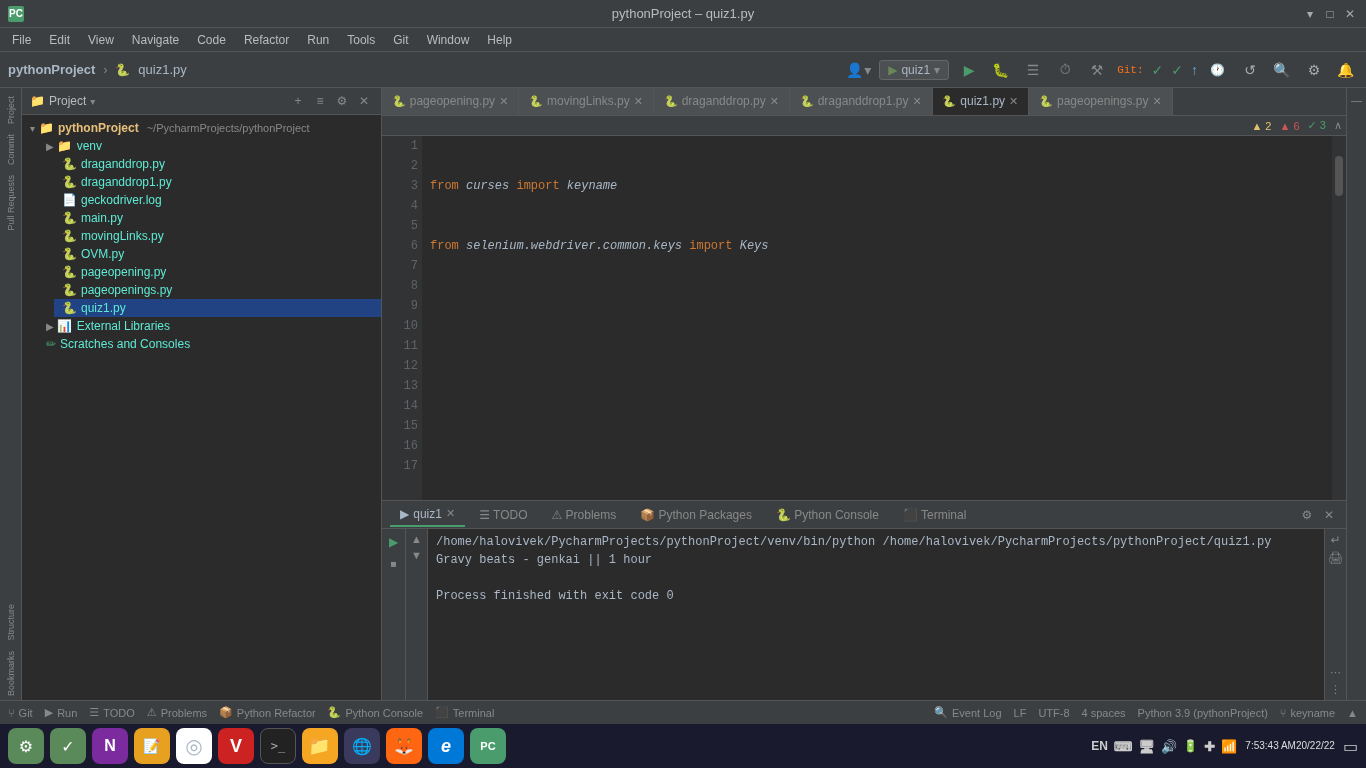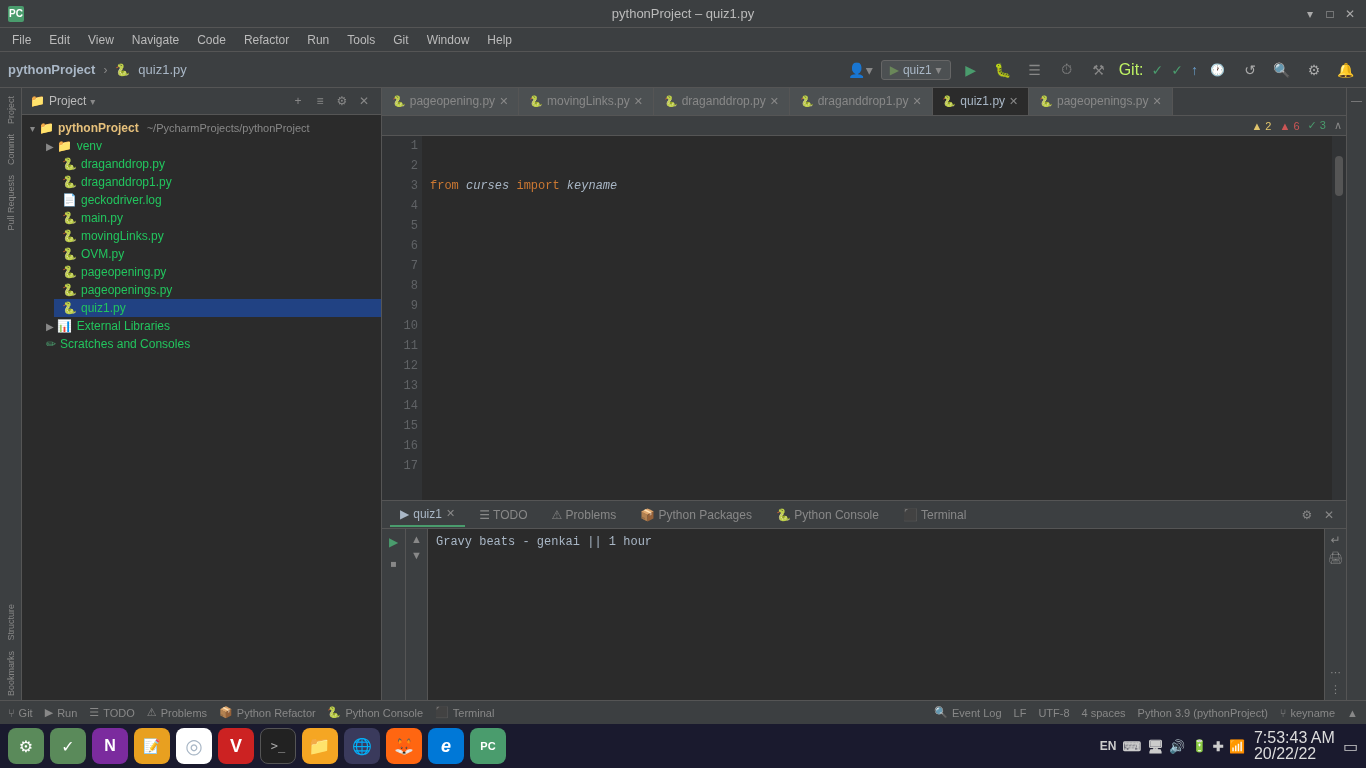--- a/index.html
+++ b/index.html
@@ -99,21 +99,21 @@
       font-size: 12px;
       display: flex;
       align-items: center;
       gap: 4px;
     }
     .toolbar-btn {
       width: 24px; height: 24px;
       display: flex; align-items: center; justify-content: center;
       color: #aaa; cursor: pointer; font-size: 14px;
     }
-    .git-label { color: #bef264; font-size: 16px; }
+    .git-label { color: #f97316; font-size: 11px; font-family: Liberation Mono, monospace; }
 
     
     .main-content {
       display: flex;
       flex: 1;
       overflow: hidden;
     }
 
     
     .left-icons {
@@ -170,21 +170,21 @@
       display: flex;
       align-items: center;
       padding: 2px 8px;
       cursor: pointer;
       gap: 4px;
     }
     .tree-item.selected { background: #214283; }
     .tree-indent { margin-left: 16px; }
     .tree-indent2 { margin-left: 32px; }
     .tree-arrow { color: #888; font-size: 10px; }
-    .tree-label { font-size: 12px; color: #22c55e; }
+    .tree-label { font-size: 12px; color: #5eead4; }
 
     
     .right-side {
       display: flex;
       flex-direction: column;
       flex: 1;
       overflow: hidden;
     }
 
     
@@ -387,24 +387,24 @@
       font-size: 18px;
     }
     .taskbar-right {
       margin-left: auto;
       display: flex;
       align-items: center;
       gap: 8px;
     }
     .taskbar-clock {
       display: flex;
-      flex-direction: column;
-      align-items: flex-start;
+      flex-direction: row;
+      align-items: center;
       color: #ddd;
-      font-size: 16px;
+      font-size: 10px;
       line-height: 16px;
     }
     .sys-icons {
       display: flex;
       align-items: flex-start;
       gap: 6px;
       color: #ccc;
       font-size: 13px;
       font-weight: bold;
     }
@@ -636,20 +636,21 @@
         <div>11</div>
         <div>12</div>
         <div>13</div>
         <div>14</div>
         <div>15</div>
         <div>16</div>
         <div>17</div>
       </div>
       <div class="code-content">
         <div class="code-line"><span class="kw">from</span> <span class="cls">curses</span> <span class="kw">import</span> <span class="cls">keyname</span></div>
+        <div class="code-line"><span class="kw">from</span> <span class="cls">selenium.webdriver.common.keys</span> <span class="kw">import</span> <span class="cls">Keys</span></div>
         <div class="code-line">&nbsp;</div>
         
         
         
         
         
         
         
         
         
@@ -684,22 +685,24 @@
         <div class="bottom-run-controls">
           <div class="run-btn green">▶</div>
           <div class="run-btn gray">⏹</div>
         </div>
         <div style="width:22px;background:#3c3f41;display:flex;flex-direction:column;align-items:center;padding:4px 2px;gap:4px;border-right:1px solid #555">
           <div style="color:#888;cursor:pointer;font-size:11px">▲</div>
           <div style="color:#888;cursor:pointer;font-size:11px">▼</div>
         </div>
 
         <div class="terminal-output">
+          <div>/home/halovivek/PycharmProjects/pythonProject/venv/bin/python /home/halovivek/PycharmProjects/pythonProject/quiz1.py</div>
           <div>Gravy beats - genkai || 1 hour</div>
           <div>&nbsp;</div>
+          <div>Process finished with exit code 0</div>
         </div>
 
         <div class="bottom-right-icons">
           <div style="color:#888;cursor:pointer;font-size:12px">↵</div>
           <div style="color:#888;cursor:pointer;font-size:12px">🖨</div>
           <div style="color:#888;cursor:pointer;font-size:11px;margin-top:auto">⋯</div>
           <div style="color:#888;cursor:pointer;font-size:11px">⋮</div>
         </div>
       </div>
     </div>

